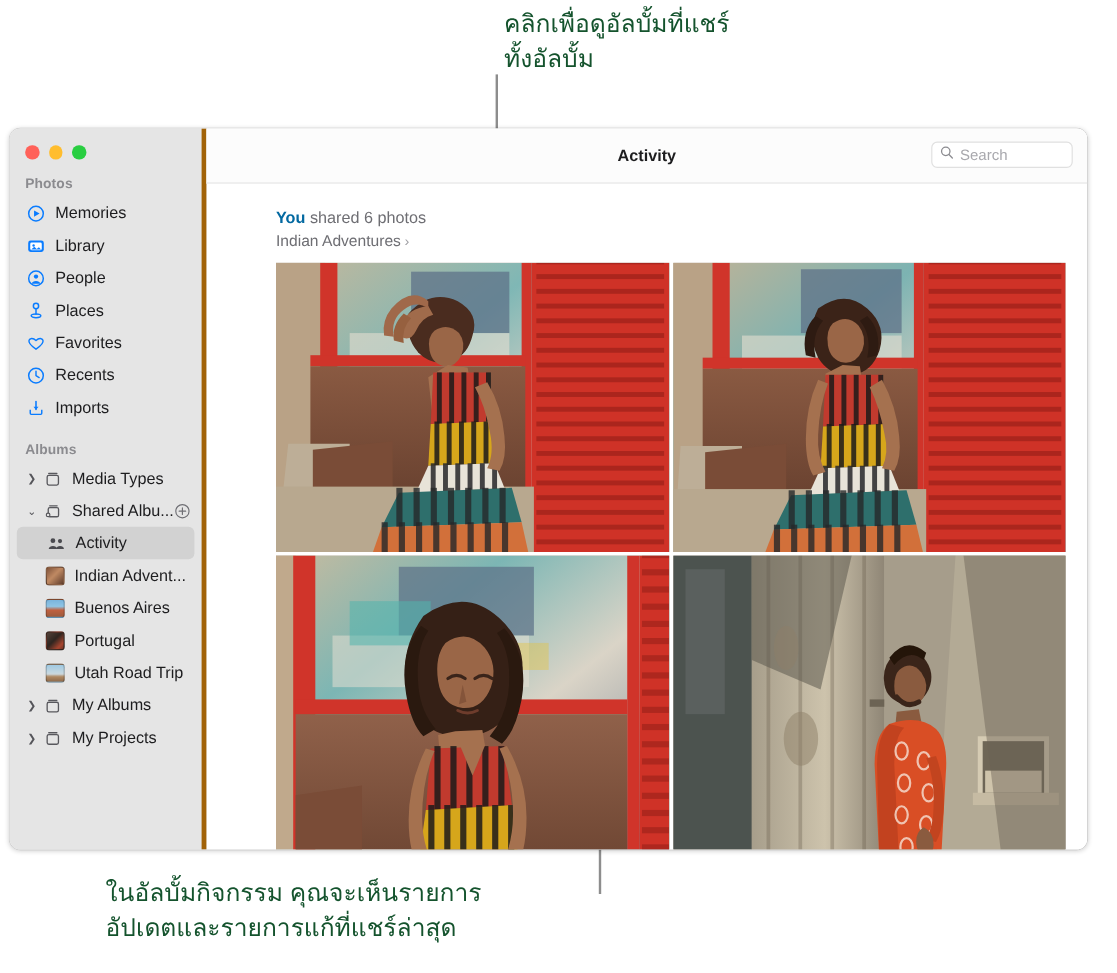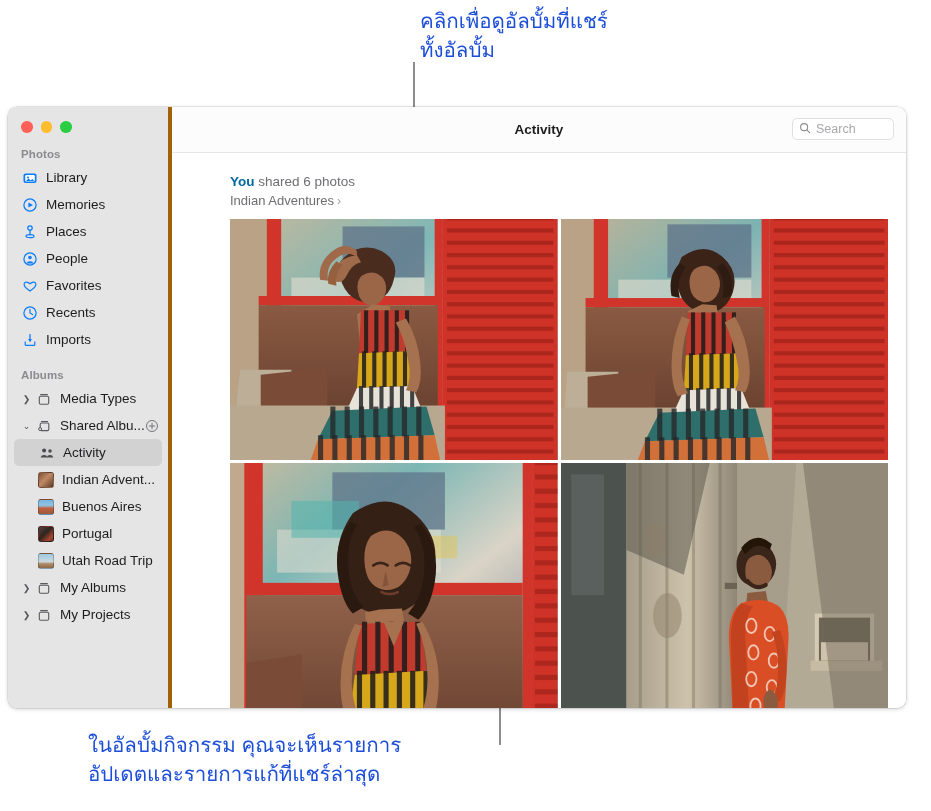--- a/index.html
+++ b/index.html
@@ -12,21 +12,21 @@
     background: #ffffff;
     font-family: "Liberation Sans", sans-serif;
     overflow: hidden;
     position: relative;
     -webkit-font-smoothing: antialiased;
   }
 
   
   .annotation {
     position: absolute;
-    color: #1d4ed8;
+    color: #14532d;
     font-size: 20.5px;
     line-height: 1.42;
     white-space: pre-line;
   }
   #annotation-top {
     left: 420px;
     top: 6px;
     text-align: left;
   }
   #annotation-bottom {
@@ -164,21 +164,21 @@
   }
   #window-title {
     font-size: 13.5px;
     font-weight: bold;
     color: #1d1d1f;
   }
   #search-field {
     position: absolute;
     right: 12px;
     top: 11px;
-    width: 102px;
+    width: 118px;
     height: 22px;
     border: 1px solid #e0e0e0;
     border-radius: 5px;
     background: #ffffff;
     display: flex;
     align-items: center;
     padding: 0 6px;
     box-sizing: border-box;
   }
   #search-placeholder {
@@ -241,59 +241,59 @@
       <div class="traffic-light" id="tl-close"></div>
       <div class="traffic-light" id="tl-minimize"></div>
       <div class="traffic-light" id="tl-zoom"></div>
     </div>
 
     <div class="sidebar-section-title" id="section-photos">Photos</div>
 
     <div class="sidebar-row">
       <span class="icon-box">
         <svg viewBox="0 0 16 16" width="16" height="16">
+          <circle cx="8" cy="8" r="6.1" fill="none" stroke="#0a7cff" stroke-width="1.25"></circle>
+          <path d="M6.4 5.4 L11 8 L6.4 10.6 Z" fill="#0a7cff"></path>
+        </svg>
+      </span>
+      <span class="label">Memories</span>
+    </div>
+
+    <div class="sidebar-row">
+      <span class="icon-box">
+        <svg viewBox="0 0 16 16" width="16" height="16">
           <rect x="1.5" y="3.5" width="13" height="9.5" rx="2" fill="#0a7cff"></rect>
           <rect x="3.2" y="5.1" width="9.6" height="6.4" rx="1.2" fill="#ffffff"></rect>
           <circle cx="6" cy="7.6" r="1" fill="#0a7cff"></circle>
           <path d="M4 11 L6.6 8.6 L8.6 10.4 L10.4 9 L12.2 11 Z" fill="#0a7cff"></path>
         </svg>
       </span>
       <span class="label">Library</span>
     </div>
 
     <div class="sidebar-row">
       <span class="icon-box">
         <svg viewBox="0 0 16 16" width="16" height="16">
           <circle cx="8" cy="8" r="6.1" fill="none" stroke="#0a7cff" stroke-width="1.25"></circle>
-          <path d="M6.4 5.4 L11 8 L6.4 10.6 Z" fill="#0a7cff"></path>
-        </svg>
-      </span>
-      <span class="label">Memories</span>
+          <circle cx="8" cy="6.5" r="1.8" fill="#0a7cff"></circle>
+          <path d="M4.3 12.4 a3.9 3.3 0 0 1 7.4 0 Z" fill="#0a7cff"></path>
+        </svg>
+      </span>
+      <span class="label">People</span>
     </div>
 
     <div class="sidebar-row">
       <span class="icon-box">
         <svg viewBox="0 0 16 16" width="16" height="16">
           <circle cx="8" cy="4" r="2.2" fill="none" stroke="#0a7cff" stroke-width="1.25"></circle>
           <path d="M8 6.2 L8 11.2" stroke="#0a7cff" stroke-width="1.25" fill="none"></path>
           <ellipse cx="8" cy="12.2" rx="4" ry="1.5" fill="none" stroke="#0a7cff" stroke-width="1.25"></ellipse>
         </svg>
       </span>
       <span class="label">Places</span>
-    </div>
-
-    <div class="sidebar-row">
-      <span class="icon-box">
-        <svg viewBox="0 0 16 16" width="16" height="16">
-          <circle cx="8" cy="8" r="6.1" fill="none" stroke="#0a7cff" stroke-width="1.25"></circle>
-          <circle cx="8" cy="6.5" r="1.8" fill="#0a7cff"></circle>
-          <path d="M4.3 12.4 a3.9 3.3 0 0 1 7.4 0 Z" fill="#0a7cff"></path>
-        </svg>
-      </span>
-      <span class="label">People</span>
     </div>
 
     <div class="sidebar-row">
       <span class="icon-box">
         <svg viewBox="0 0 16 16" width="16" height="16">
           <path d="M8 13 C3 9.6 1.6 7.5 2.2 5.6 C2.8 3.8 5.4 3.2 8 5.7 C10.6 3.2 13.2 3.8 13.8 5.6 C14.4 7.5 13 9.6 8 13 Z" fill="none" stroke="#0a7cff" stroke-width="1.2" stroke-linejoin="round"></path>
         </svg>
       </span>
       <span class="label">Favorites</span>
     </div>

